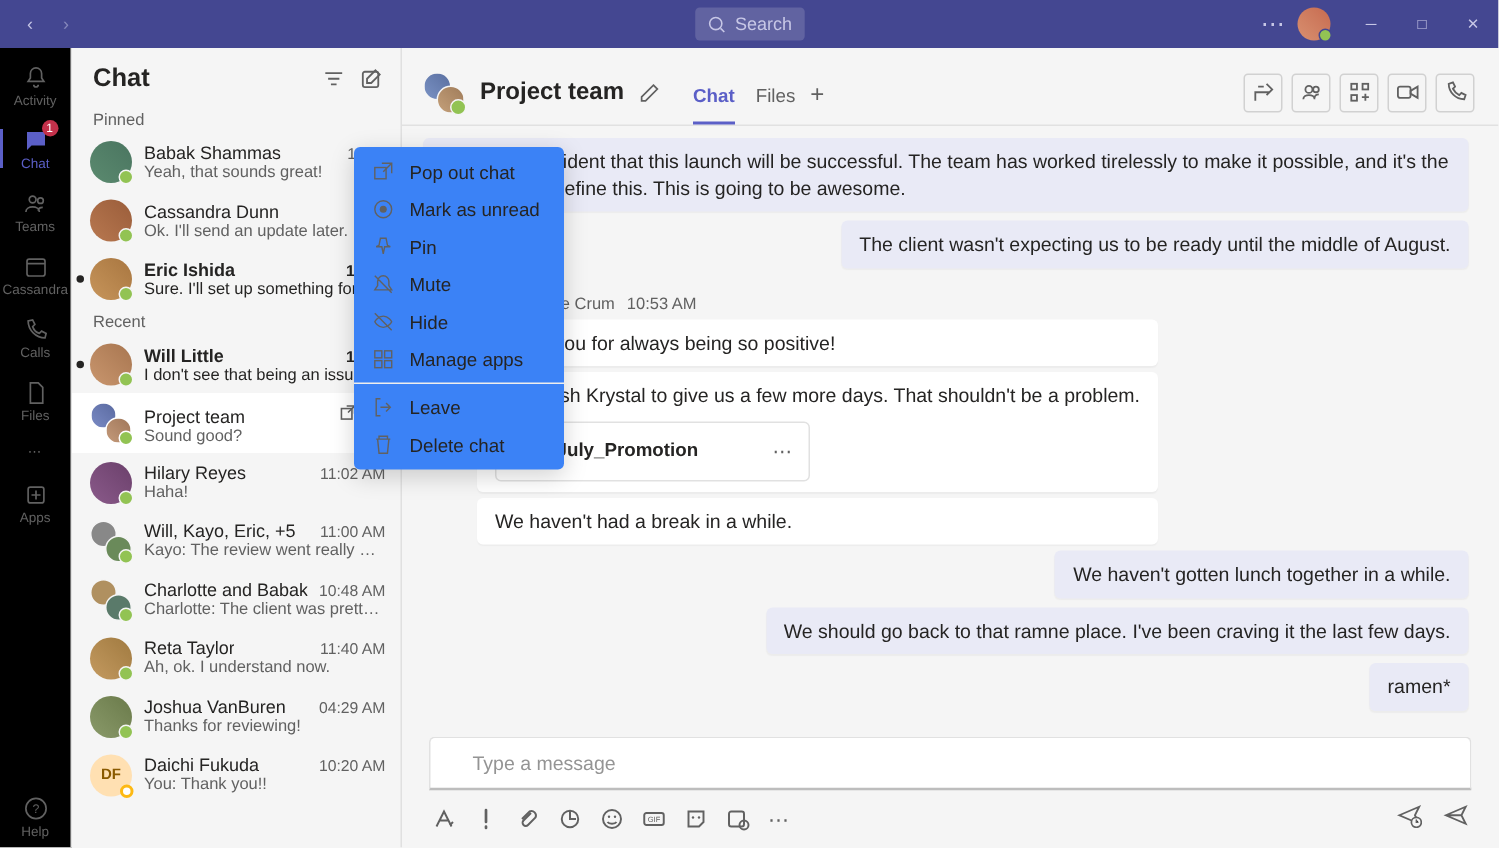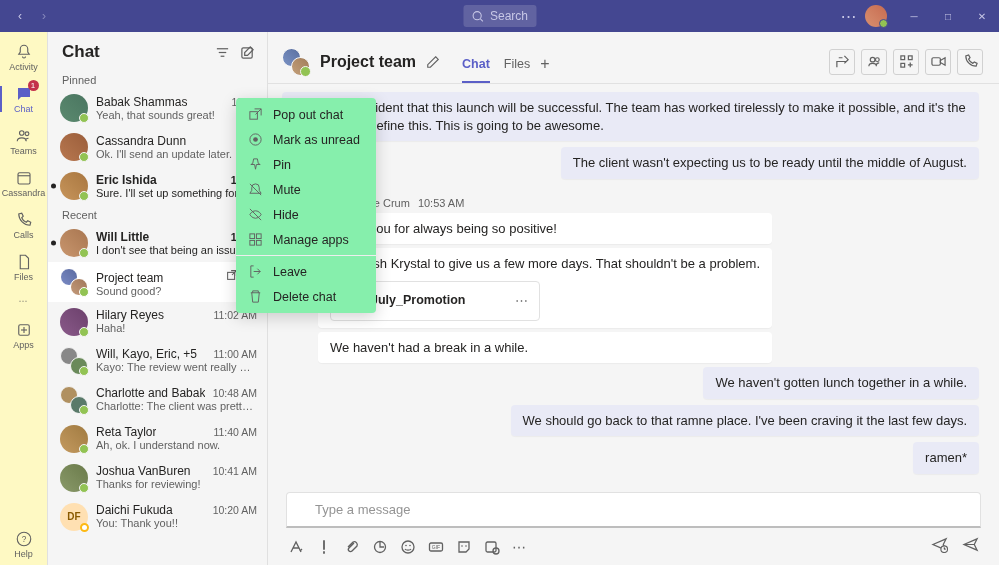--- a/index.html
+++ b/index.html
@@ -14,21 +14,21 @@
   .titlebar .right { margin-left:auto; display:flex; align-items:center; gap:0; padding-right:0;}
   .titlebar .right .dots { color:#c7c7e6; width:32px; text-align:center; cursor:pointer;}
   .titlebar .right .avatar { width:22px;height:22px;border-radius:50%; background: linear-gradient(45deg,#d89070,#c76b50); margin-right:10px; position:relative;}
   .titlebar .right .avatar::after{content:"";position:absolute;width:7px;height:7px;background:#92c353;border-radius:50%;bottom:-1px;right:-1px;border:1px solid #444791;}
   .titlebar .winbtn { width:34px;height:32px; display:flex;align-items:center;justify-content:center; color:#c7c7e6; font-size:10px; cursor:pointer;}
 
   
   .body { display:flex; flex:1; min-height:0; }
 
   
-  .rail { width:48px; background:#fef9c3; display:flex; flex-direction:column; align-items:center; padding-top:4px; border-right:1px solid #e0e0e0;}
+  .rail { width:48px; background:#000000; display:flex; flex-direction:column; align-items:center; padding-top:4px; border-right:1px solid #e0e0e0;}
   .rail .item { width:48px; height:42px; display:flex; flex-direction:column; align-items:center; justify-content:center; font-size:9px; color:#616161; cursor:pointer; gap:1px; position:relative;}
   .rail .item.active { color:#5b5fc7; }
   .rail .item.active::before{content:"";position:absolute;left:0;top:8px;bottom:8px;width:2px;background:#5b5fc7;}
   .rail .item svg{width:18px;height:18px;}
   .rail .item.badge::after{content:"1";position:absolute;top:2px;right:9px;background:#c4314b;color:#fff;font-size:8px;width:11px;height:11px;border-radius:6px;display:flex;align-items:center;justify-content:center;}
   .rail .spacer{flex:1;}
 
   
   .chatlist { width:220px; background:#f5f5f5; display:flex; flex-direction:column; border-right:1px solid #e0e0e0; position:relative;}
   .chatlist .header { display:flex; align-items:center; padding:10px 12px 8px 14px; }
@@ -51,21 +51,21 @@
   .chat-item.unread .time{font-weight:700;color:#252423;}
   .chat-item .preview{ font-size:11px; color:#616161; white-space:nowrap; overflow:hidden; text-overflow:ellipsis;}
   .chat-item.unread .preview{color:#252423;}
   .chat-item.unread::before{content:"";position:absolute;left:3px;top:50%;width:5px;height:5px;background:#252423;border-radius:50%;transform:translateY(-50%);}
   .chat-item .more{display:none;}
   .chat-item.active .more{display:flex;gap:4px;align-items:center;}
   .chat-item.active .more svg{width:14px;height:14px;color:#616161;}
   .scroll{overflow-y:auto;flex:1;}
 
   
-  .context-menu{ position:absolute; left:236px; top:98px; width:140px; background:#86efac; border-radius:4px; box-shadow:0 4px 16px rgba(0,0,0,0.18); padding:4px 0; z-index:100;}
+  .context-menu{ position:absolute; left:236px; top:98px; width:140px; background:#3b82f6; border-radius:4px; box-shadow:0 4px 16px rgba(0,0,0,0.18); padding:4px 0; z-index:100;}
   .context-menu .mi{display:flex;align-items:center;gap:10px;padding:5px 12px;font-size:12.5px;color:#252423;cursor:pointer;}
   .context-menu .mi svg{width:15px;height:15px;color:#616161;flex-shrink:0;}
   .context-menu hr{border:none;border-top:1px solid #eee;margin:3px 0;}
 
   
   .main{ flex:1; display:flex; flex-direction:column; background:#f5f5f5; min-width:0;}
   .main .chat-header{ display:flex; align-items:center; padding:8px 16px 0 14px; gap:10px; background:#f5f5f5; border-bottom:1px solid #e1e1e1; height:52px;}
   .chat-header .gav{ width:28px;height:28px; position:relative;}
   .chat-header .gav::after{content:"";position:absolute;width:9px;height:9px;background:#92c353;border-radius:50%;bottom:-1px;right:-1px;border:1.5px solid #f5f5f5;}
   .chat-header .gav .c1,.chat-header .gav .c2{position:absolute;width:19px;height:19px;border-radius:50%;background:#a0a0a0;border:1.5px solid #f5f5f5;}
@@ -316,21 +316,21 @@
                 <span class="time">11:40 AM</span>
               </div>
               <div class="preview">Ah, ok. I understand now.</div>
             </div>
         </div>
         <div class="chat-item">
           <div class="av" style="background:linear-gradient(45deg,#8a9a6a,#6a7a4a);"></div>
           <div class="txt">
               <div class="row1">
                 <span class="name">Joshua VanBuren</span>
-                <span class="time">10:41 AM</span>
+                <span class="time">04:29 AM</span>
               </div>
               <div class="preview">Thanks for reviewing!</div>
             </div>
         </div>
         <div class="chat-item">
           <div class="av initials away">
               <span>DF</span>
             </div>
           <div class="txt">
               <div class="row1">

